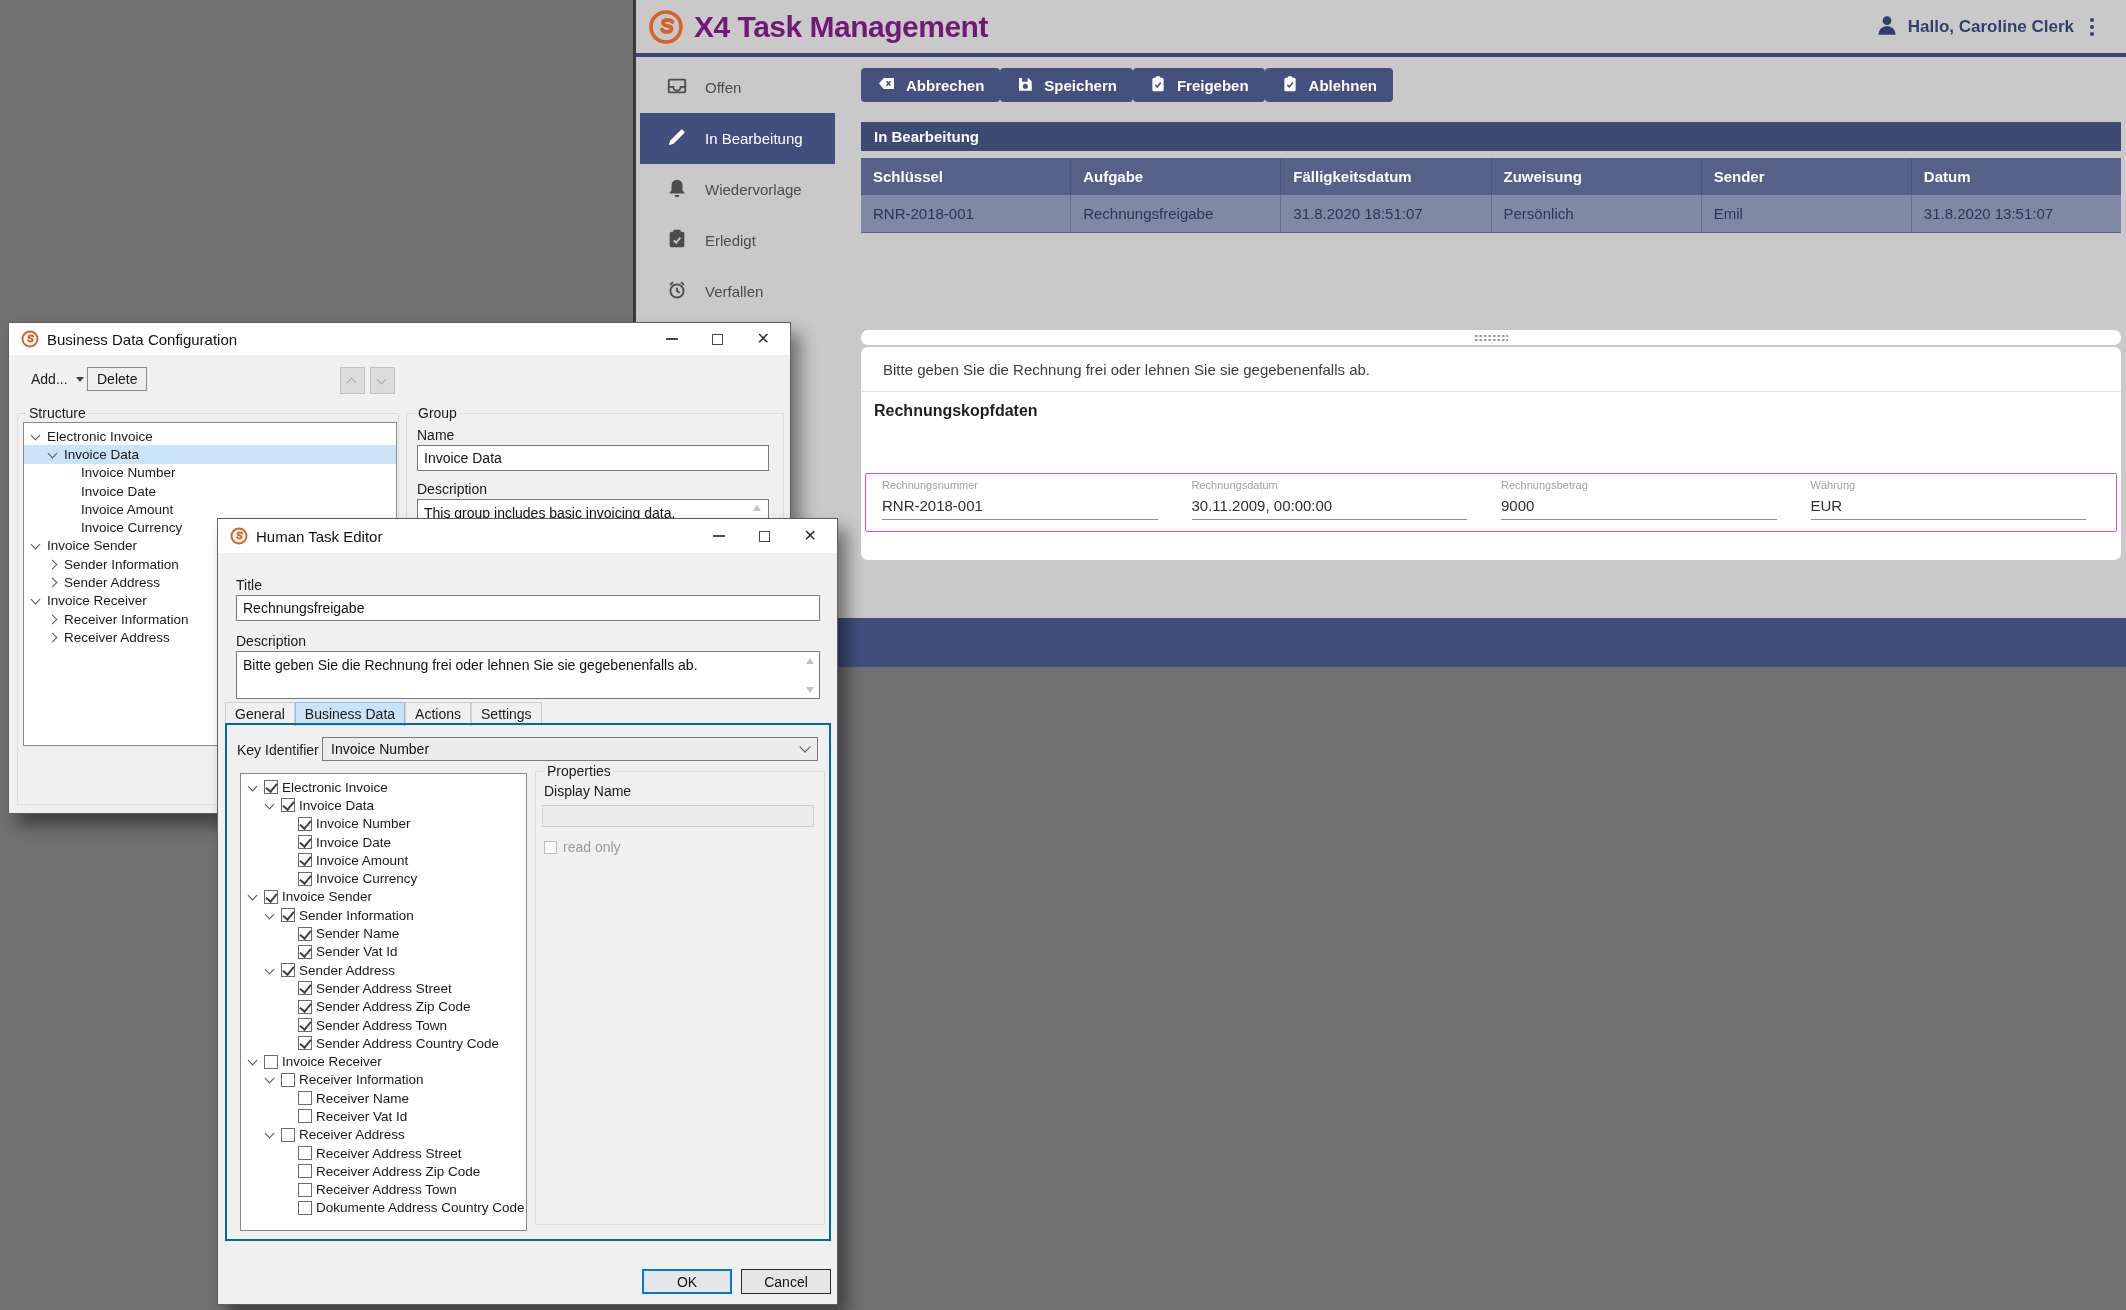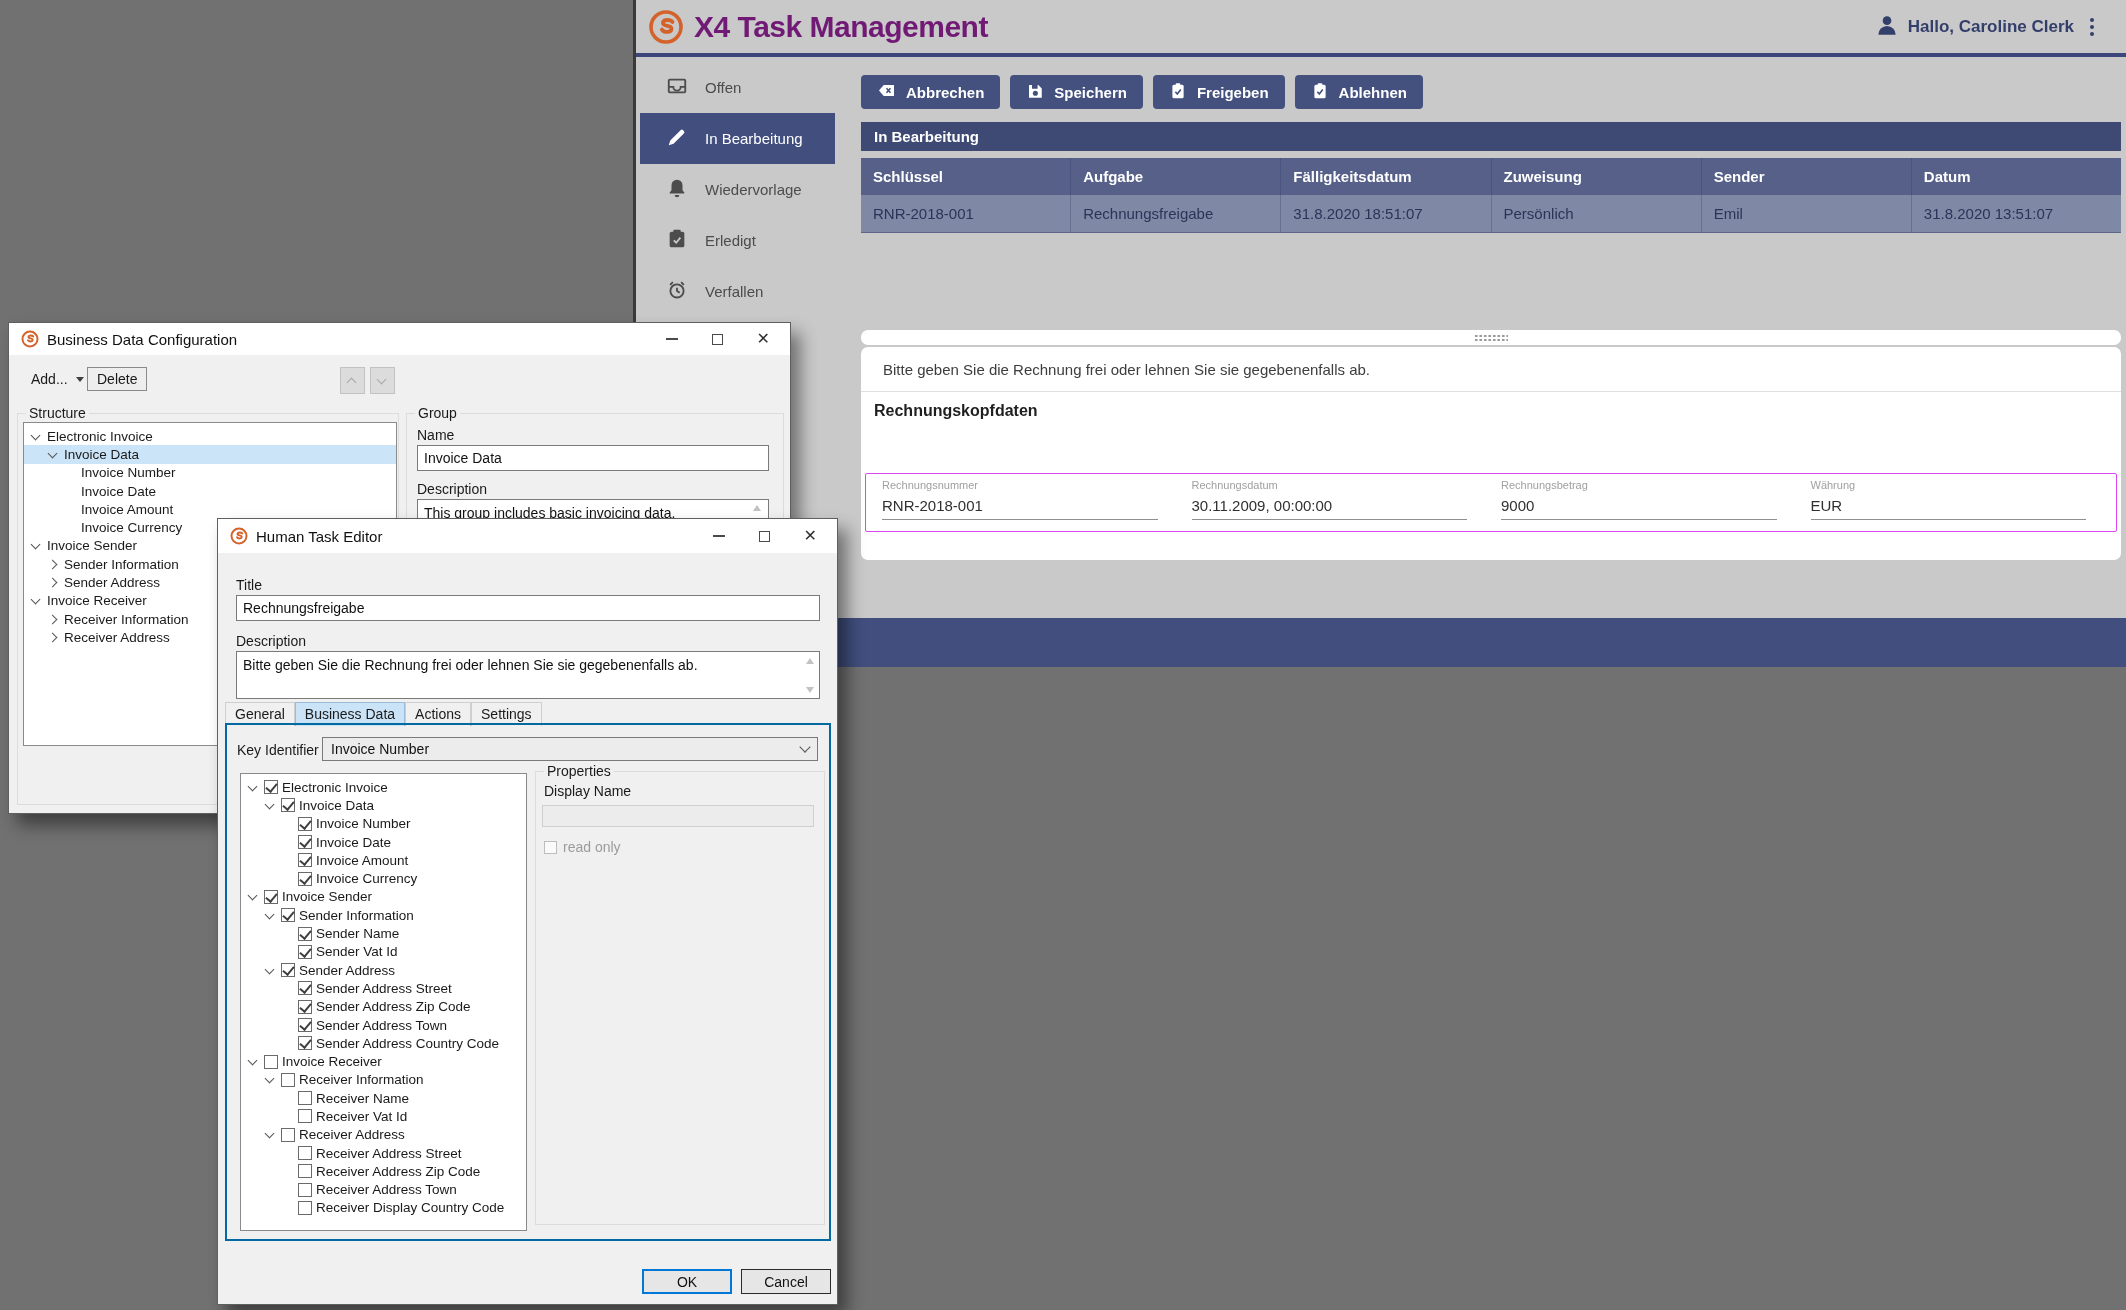--- a/index.html
+++ b/index.html
@@ -22,21 +22,21 @@
 
   
   .sidebar { position:absolute; top:62px; left:0; width:222px; }
   .side-item { height:51px; display:flex; align-items:center; gap:17px;
                padding-left:26px; margin:0 23px 0 4px; color:#4c4c4c; font-size:15px; }
   .side-item svg { flex:none; }
   .side-item.active { background:#414e7e; color:#fff; }
 
   
   .main { position:absolute; left:225px; top:61px; right:5px; bottom:0; }
-  .btn-row { position:absolute; top:14px; left:0; display:flex; gap:10px; }
+  .btn-row { position:absolute; top:7px; left:0; display:flex; }
   .nbtn { height:34px; min-width:117px; display:inline-flex; align-items:center; gap:10px;
           padding:0 16px; background:#44517f; color:#fff; font-size:15px; font-weight:bold;
           border:none; border-radius:4px; cursor:pointer; }
   .section-bar { position:absolute; top:61px; left:0; right:0; height:29px; background:#3e4a74;
                  color:#fff; font-weight:bold; font-size:15px; line-height:29px; padding-left:13px; }
   .thead { position:absolute; top:97px; left:0; right:0; height:37px; display:flex; background:#566089; }
   .thead .cell { flex:1; color:#fff; font-weight:bold; font-size:15px; line-height:37px;
                  padding:0 12px; border-left:1px solid #49547f; overflow:hidden; }
   .thead .cell:first-child { border-left:none; }
   .trow-data { position:absolute; top:134px; left:0; right:0; height:38px; display:flex;
@@ -563,21 +563,21 @@
             <span class="tlabel">Receiver Address Zip Code</span>
           </div>
           <div class="trow lvl2">
             <span class="chev none"></span>
             <span class="cbx"></span>
             <span class="tlabel">Receiver Address Town</span>
           </div>
           <div class="trow lvl2">
             <span class="chev none"></span>
             <span class="cbx"></span>
-            <span class="tlabel">Receiver Display Country Code</span>
+            <span class="tlabel">Dokumente Address Country Code</span>
           </div>
         </div>
 
       <fieldset class="grp" style="left:308px; top:38px; width:290px; height:462px;">
         <legend>Properties</legend>
         <div class="lbl" style="left:8px; top:4px;">Display Name</div>
         <div class="dim-input" style="left:6px; top:26px; width:272px; height:22px;"></div>
         <div class="ro-row" style="left:8px; top:60px;">
           <span class="ro-cbx"></span>
           <span>read only</span>

